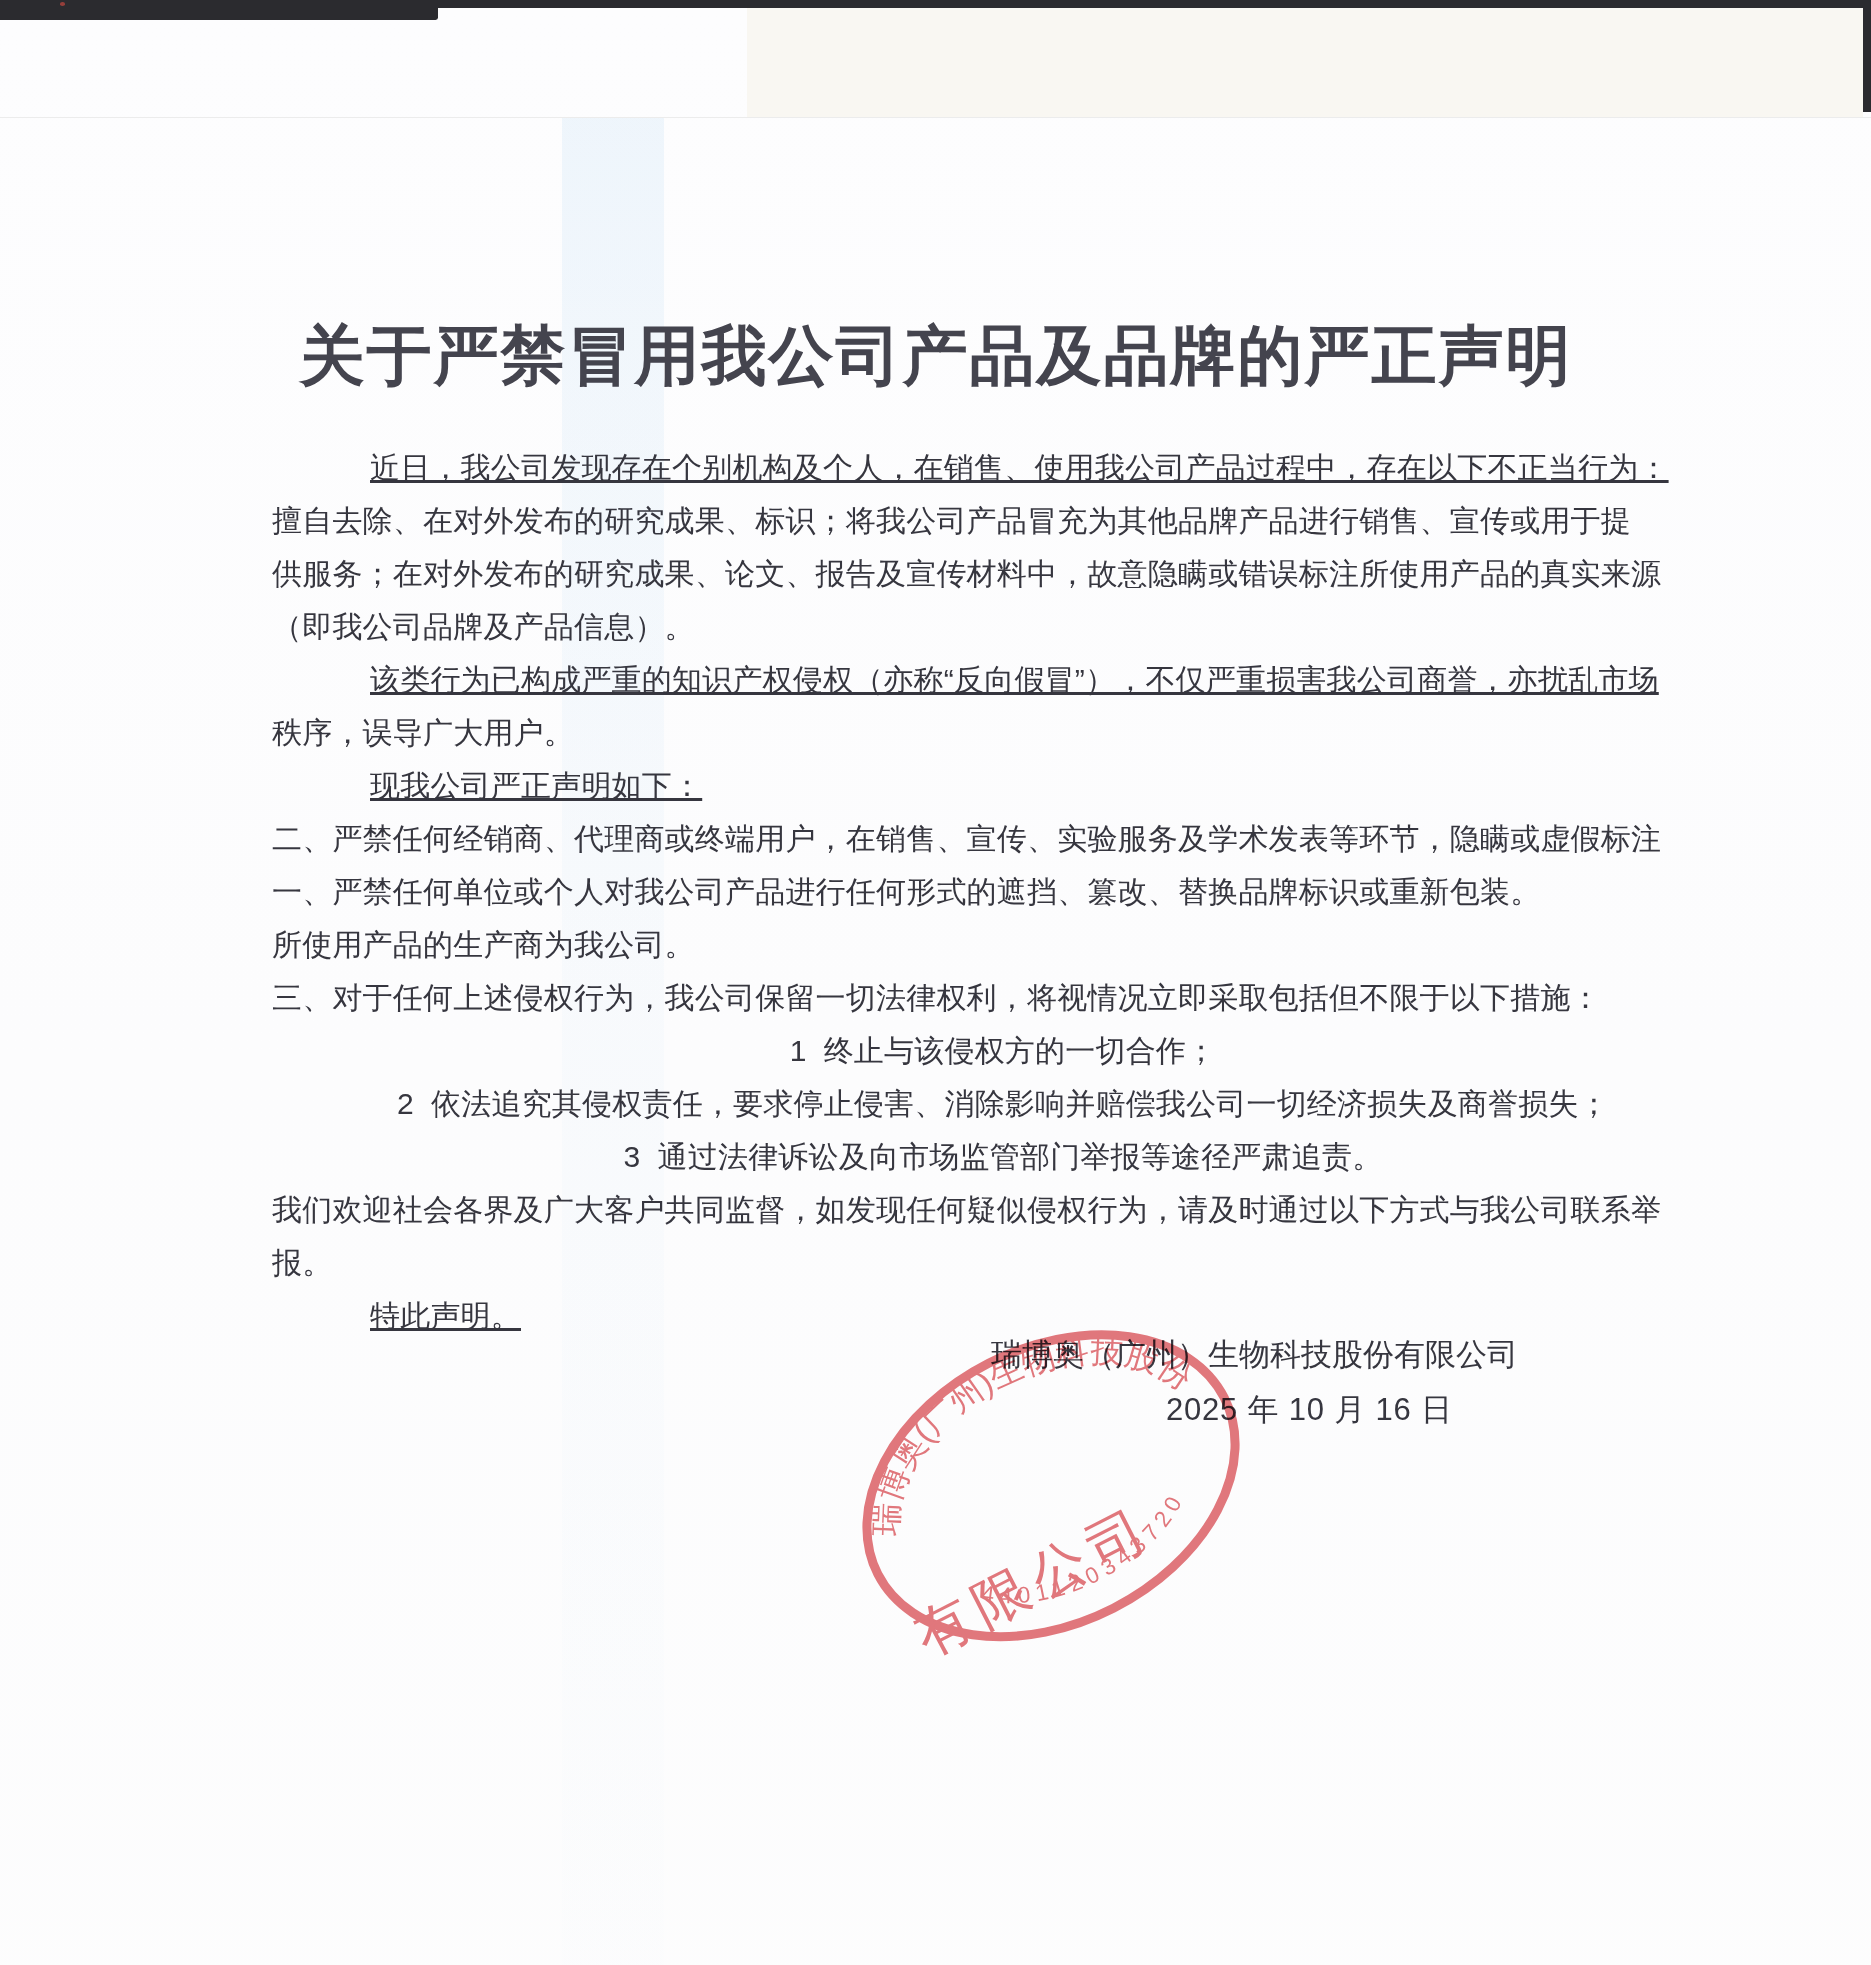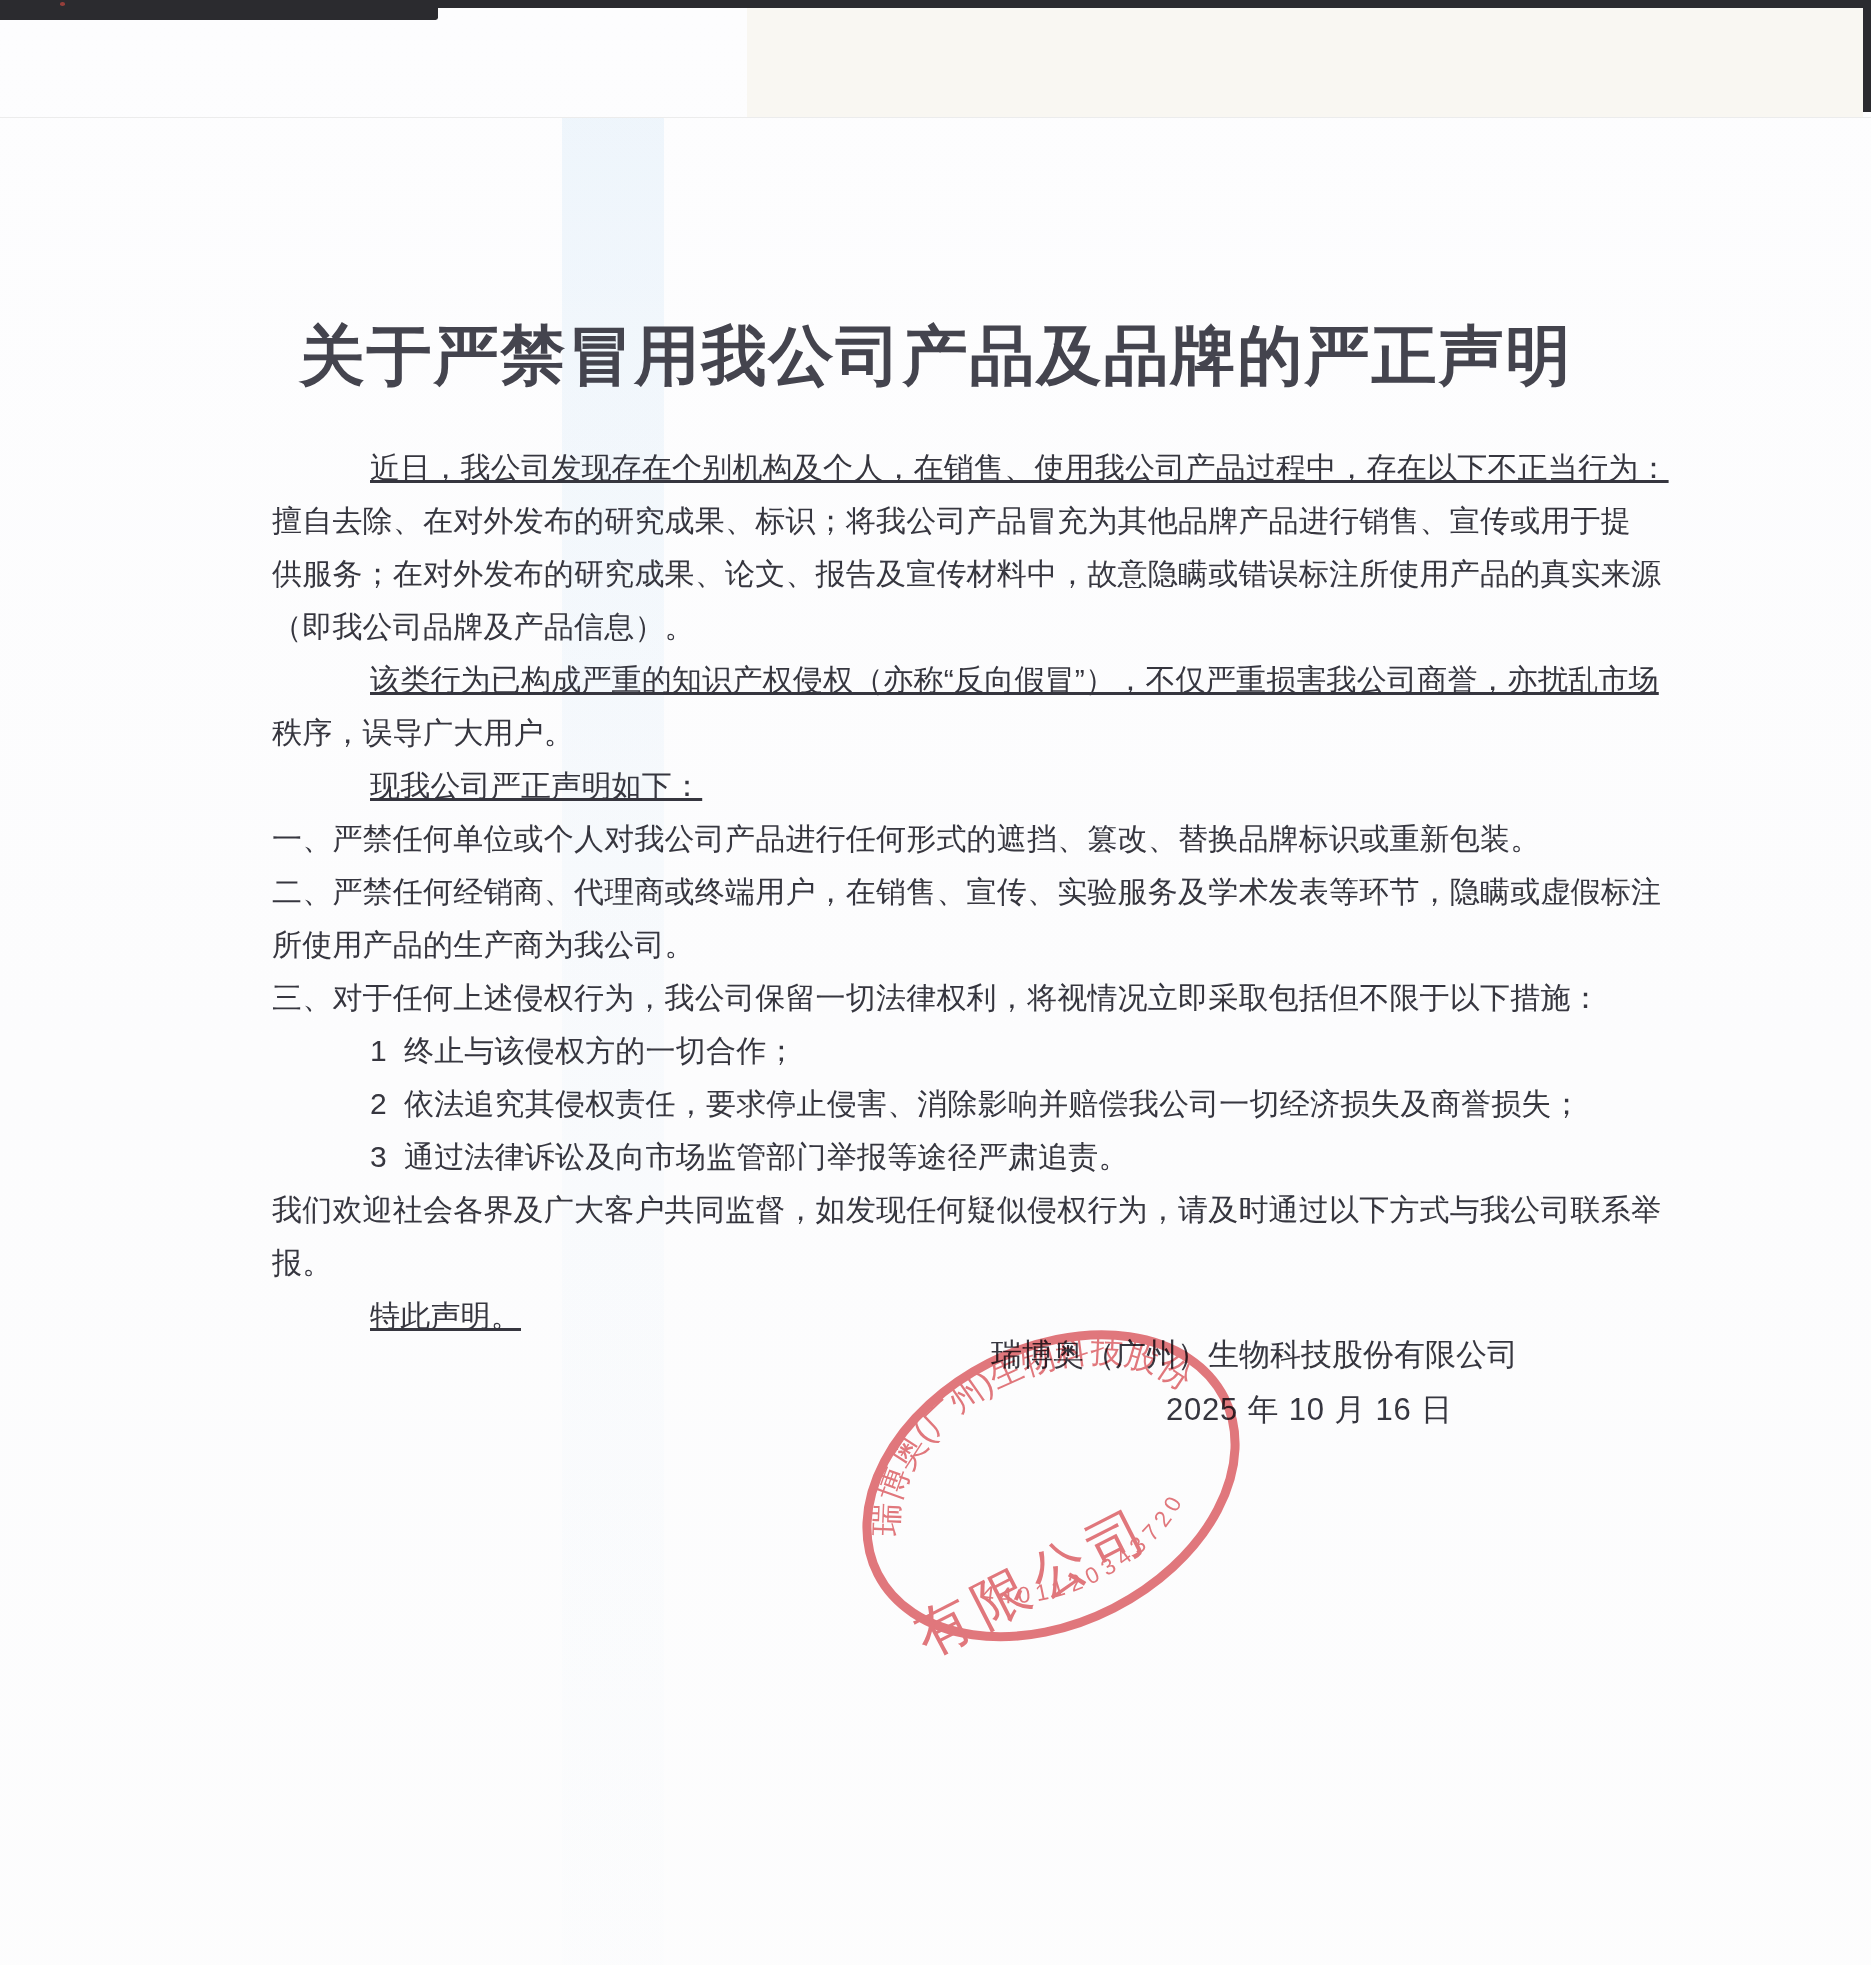--- a/index.html
+++ b/index.html
@@ -35,21 +35,21 @@
     position:absolute;left:272px;top:441px;width:1364px;
     color:#36363f;
   }
   .line{
     height:53px;line-height:53px;
     font-size:30px;
     white-space:pre;
     letter-spacing:0.2px;
   }
   .para{padding-left:98px;text-decoration:underline;}
-  .sub{padding-left:98px;}
+  .sub{padding-left:98px;text-align:center;}
   .signature{
     position:absolute;left:991px;top:1339px;
     color:#36363f;font-size:31px;line-height:31px;
     white-space:nowrap;
   }
   .signature .date{
     margin-top:24px;
     padding-left:175px;
     letter-spacing:0.8px;
   }
@@ -75,22 +75,22 @@
   <div class="doc-title">关于严禁冒用我公司产品及品牌的严正声明</div>
 
   <div class="textblock">
     <div class="line para">近日，我公司发现存在个别机构及个人，在销售、使用我公司产品过程中，存在以下不正当行为：</div>
     <div class="line">擅自去除、在对外发布的研究成果、标识；将我公司产品冒充为其他品牌产品进行销售、宣传或用于提</div>
     <div class="line">供服务；在对外发布的研究成果、论文、报告及宣传材料中，故意隐瞒或错误标注所使用产品的真实来源</div>
     <div class="line">（即我公司品牌及产品信息）。</div>
     <div class="line para">该类行为已构成严重的知识产权侵权（亦称“反向假冒”），不仅严重损害我公司商誉，亦扰乱市场</div>
     <div class="line">秩序，误导广大用户。</div>
     <div class="line para">现我公司严正声明如下：</div>
+    <div class="line">二、严禁任何经销商、代理商或终端用户，在销售、宣传、实验服务及学术发表等环节，隐瞒或虚假标注</div>
     <div class="line">一、严禁任何单位或个人对我公司产品进行任何形式的遮挡、篡改、替换品牌标识或重新包装。</div>
-    <div class="line">二、严禁任何经销商、代理商或终端用户，在销售、宣传、实验服务及学术发表等环节，隐瞒或虚假标注</div>
     <div class="line">所使用产品的生产商为我公司。</div>
     <div class="line">三、对于任何上述侵权行为，我公司保留一切法律权利，将视情况立即采取包括但不限于以下措施：</div>
     <div class="line sub">1  终止与该侵权方的一切合作；</div>
     <div class="line sub">2  依法追究其侵权责任，要求停止侵害、消除影响并赔偿我公司一切经济损失及商誉损失；</div>
     <div class="line sub">3  通过法律诉讼及向市场监管部门举报等途径严肃追责。</div>
     <div class="line">我们欢迎社会各界及广大客户共同监督，如发现任何疑似侵权行为，请及时通过以下方式与我公司联系举</div>
     <div class="line">报。</div>
     <div class="line para">特此声明。</div>
   </div>
 

